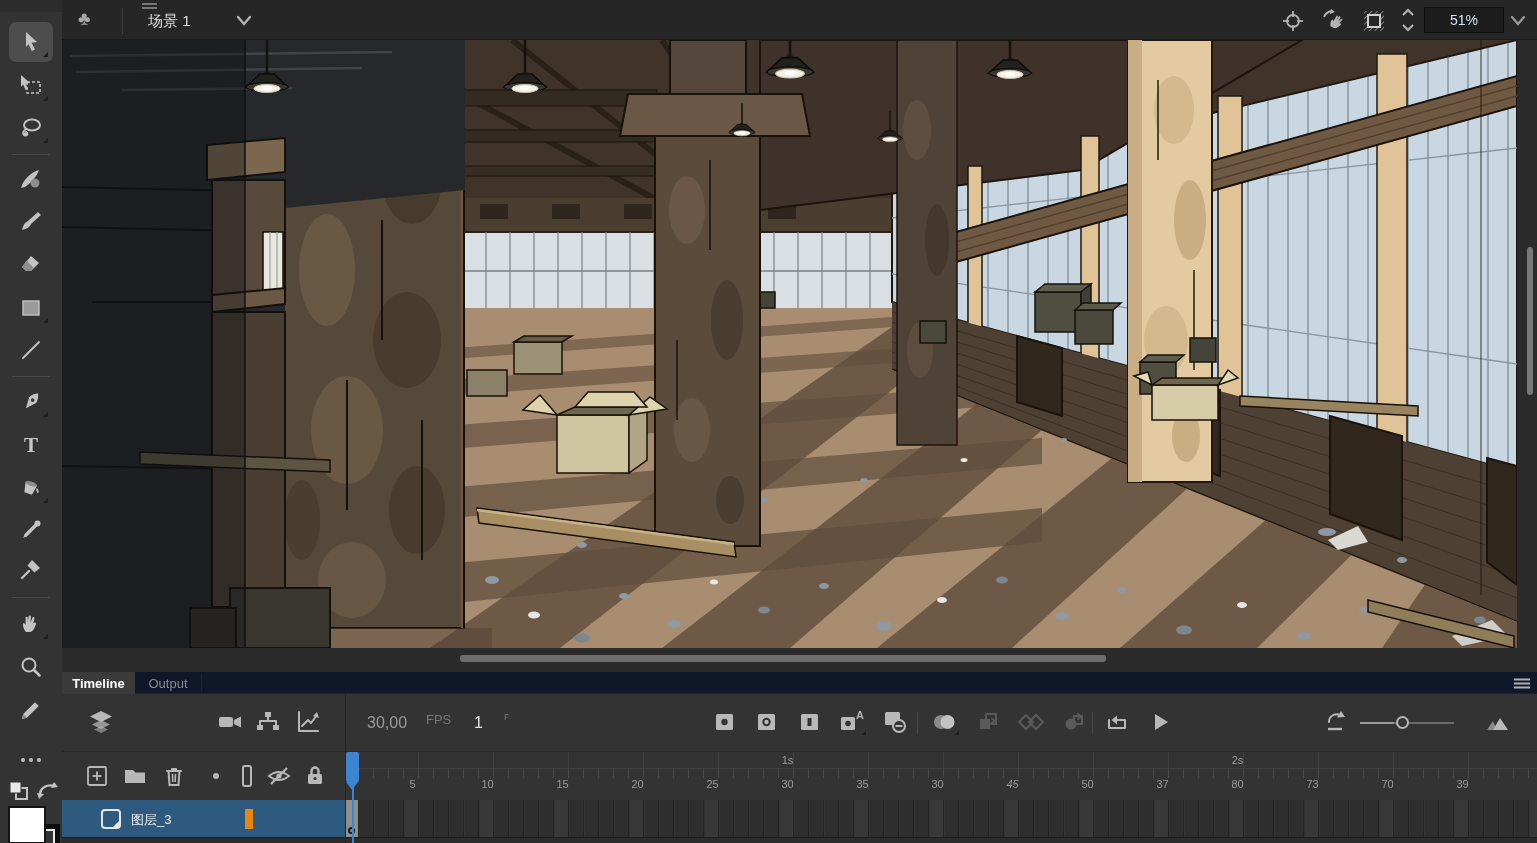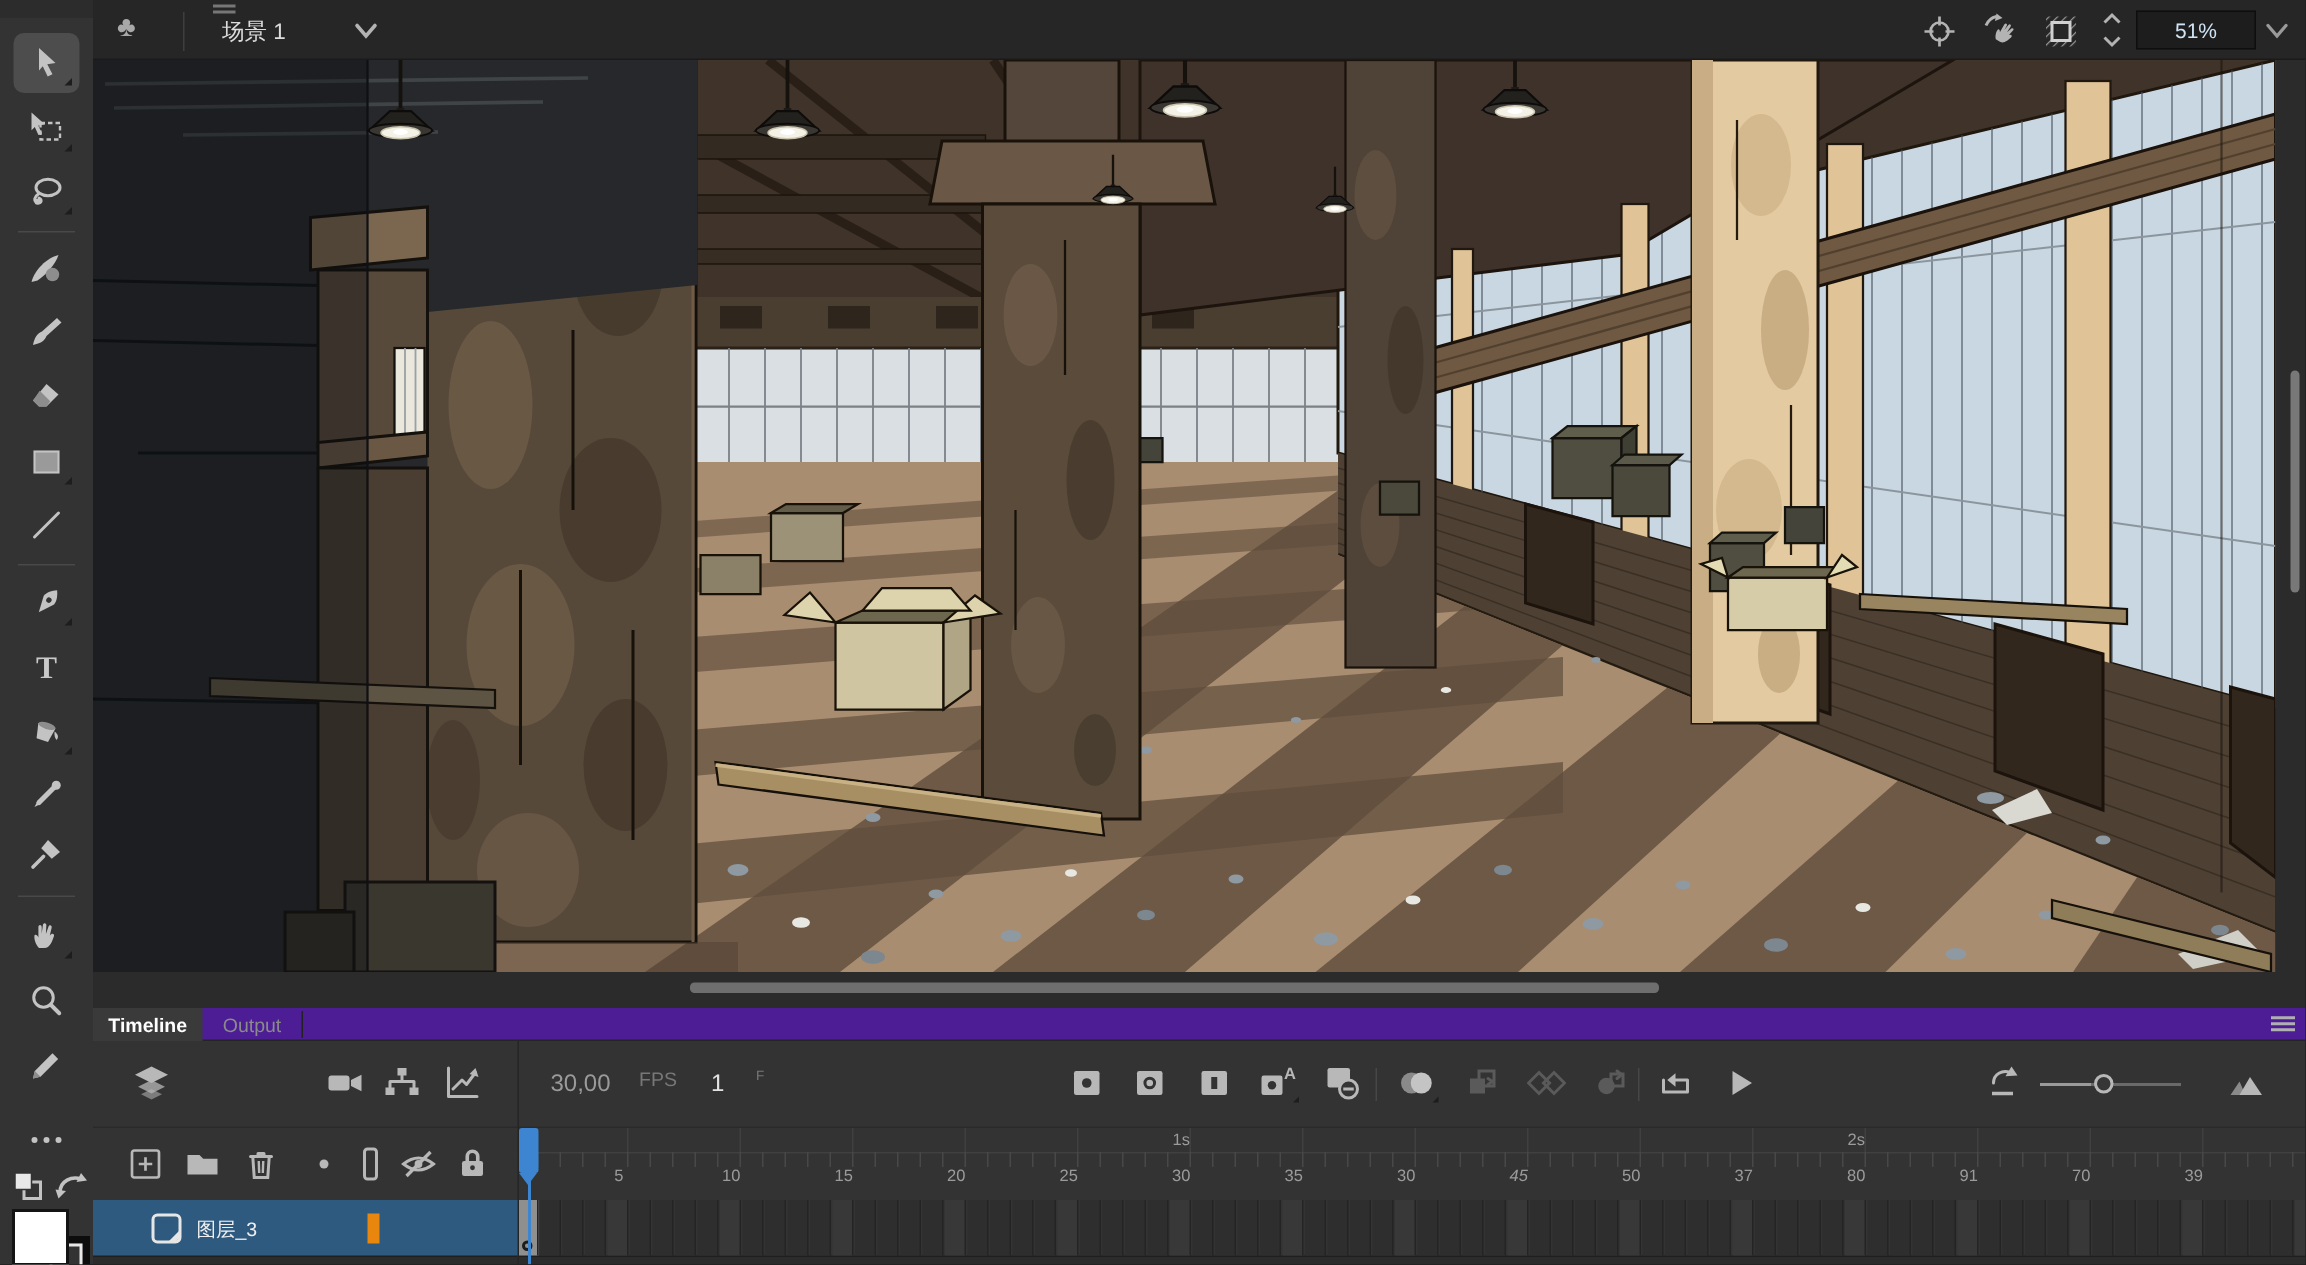--- a/index.html
+++ b/index.html
@@ -32,21 +32,21 @@
 
   
   #canvas-wrap { left:62px; top:40px; width:1455px; height:608px; background:#27292b; overflow:hidden; z-index:1; }
   #right-gutter { left:1517px; top:40px; width:20px; height:632px; background:#2b2b2b; }
   #vscroll-thumb { left:1527px; top:247px; width:6px; height:148px; background:#787878; border-radius:3px; }
   #hscroll { left:62px; top:648px; width:1475px; height:24px; background:#2b2b2b; }
   #hscroll-thumb { left:398px; top:7px; width:646px; height:7px; background:#6e6e6e; border-radius:3px; }
 
   
   #timeline { left:62px; top:672px; width:1475px; height:171px; background:#333333; z-index:6; }
-  #tl-tabs { left:0; top:0; width:1475px; height:22px; background:#4c1d95; border-bottom:1px solid #242424; }
+  #tl-tabs { left:0; top:0; width:1475px; height:22px; background:#0f172a; border-bottom:1px solid #242424; }
   .tab { height:22px; display:flex; align-items:center; justify-content:center; font-size:13px; cursor:pointer; }
   .tab.active { background:#3a3a3a; color:#ffffff; font-weight:bold; }
   .tab.inactive { color:#8a8a8a; }
   #tl-toolbar { left:0; top:22px; width:1475px; height:58px; border-bottom:1px solid #2a2a2a; }
   .tl-btn { width:30px; height:30px; display:flex; align-items:center; justify-content:center; border-radius:4px; cursor:pointer; position:absolute; top:13px; }
   .tl-btn.fly::after { content:""; position:absolute; right:1px; bottom:2px; border-left:4px solid transparent; border-bottom:4px solid #1d1d1d; }
   .sep { width:1px; background:#474747; }
   .gicon { fill:#b8b8b8; }
   .gstroke { fill:none; stroke:#b8b8b8; stroke-width:2; stroke-linecap:round; stroke-linejoin:round; }
   .dstroke { fill:none; stroke:#5a5a5a; stroke-width:2; stroke-linecap:round; stroke-linejoin:round; }
@@ -917,21 +917,21 @@
           <span class="ruler-num" style="left: 217.5px;">15</span>
           <span class="ruler-num" style="left: 292.5px;">20</span>
           <span class="ruler-num" style="left: 367.5px;">25</span>
           <span class="ruler-num" style="left: 442.5px;">30</span>
           <span class="ruler-num" style="left: 517.5px;">35</span>
           <span class="ruler-num" style="left: 592.5px;">30</span>
           <span class="ruler-num" style="left: 667.5px; font-style: italic;">45</span>
           <span class="ruler-num" style="left: 742.5px;">50</span>
           <span class="ruler-num" style="left: 817.5px;">37</span>
           <span class="ruler-num" style="left: 892.5px;">80</span>
-          <span class="ruler-num" style="left: 967.5px;">91</span>
+          <span class="ruler-num" style="left: 967.5px;">73</span>
           <span class="ruler-num" style="left: 1042.5px;">70</span>
           <span class="ruler-num" style="left: 1117.5px;">39</span>
           <span class="sec-mark" style="left: 442.5px;">1s</span>
           <span class="sec-mark" style="left: 892.5px;">2s</span>
         </div>
     </div>
 
     <div id="layer-strip" class="abs">
       <div id="layer-left" class="abs">
         <svg class="abs" style="left:38px;top:8px" width="23" height="23">

